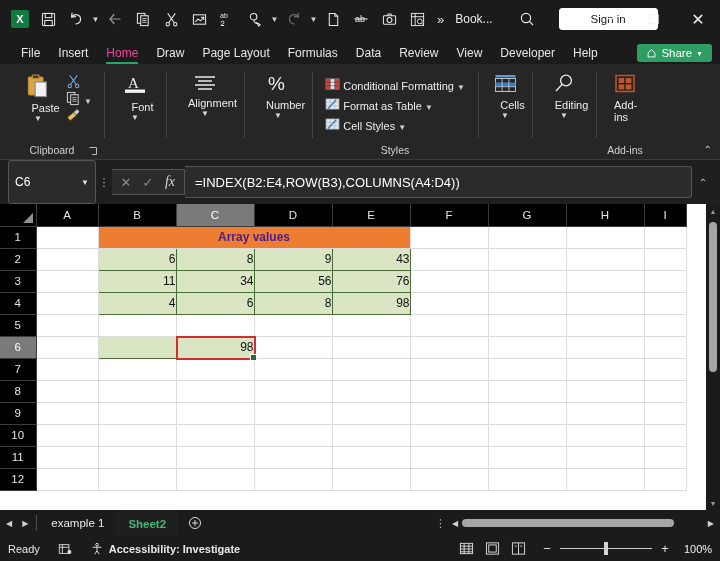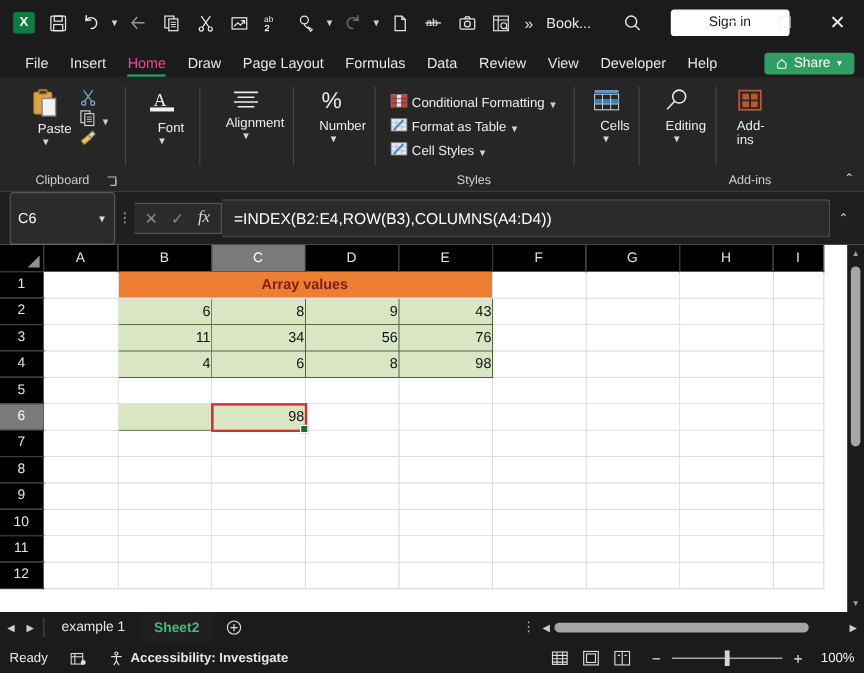--- a/index.html
+++ b/index.html
@@ -118,21 +118,21 @@
   th.rowhead {
     width:36px; height:22px; background:#000; color:#e4e4e4; font-size:11.5px; text-align:center;
     border-right:1px solid #3c3c3c; border-bottom:1px solid #3c3c3c; font-weight:normal;
   }
   th.rowhead.sel { background:#7a7a7a; color:#fff; }
   td.cell {
     height:22px; background:#fff; border-right:1px solid #dcdcdc; border-bottom:1px solid #dcdcdc;
     font-size:12px; color:#111; text-align:right; padding-right:4px; position:relative; overflow:hidden;
   }
   td.cell.green { background:#d9e5c3; border-right:1px solid #4b6b38; border-bottom:1px solid #4b6b38; border-top:1px solid #4b6b38; border-left:1px solid #4b6b38; }
-  td.cell.orange { background:#ed7d31; color:#7f1d1d; text-align:center; font-weight:bold; font-size:12px; padding-right:0; }
+  td.cell.orange { background:#ed7d31; color:#4c1d95; text-align:center; font-weight:bold; font-size:12px; padding-right:0; }
   td.cell.selected { background:#d9e5c3; }
 
   .selbox {
     position:absolute; border: 2px solid #d32f2f; pointer-events:none; box-sizing:border-box;
   }
   .selbox::after {
     content:""; position:absolute; right:-3px; bottom:-3px; width:5px; height:5px; background:#1f6b3a; border:1px solid #fff;
   }
 
   

